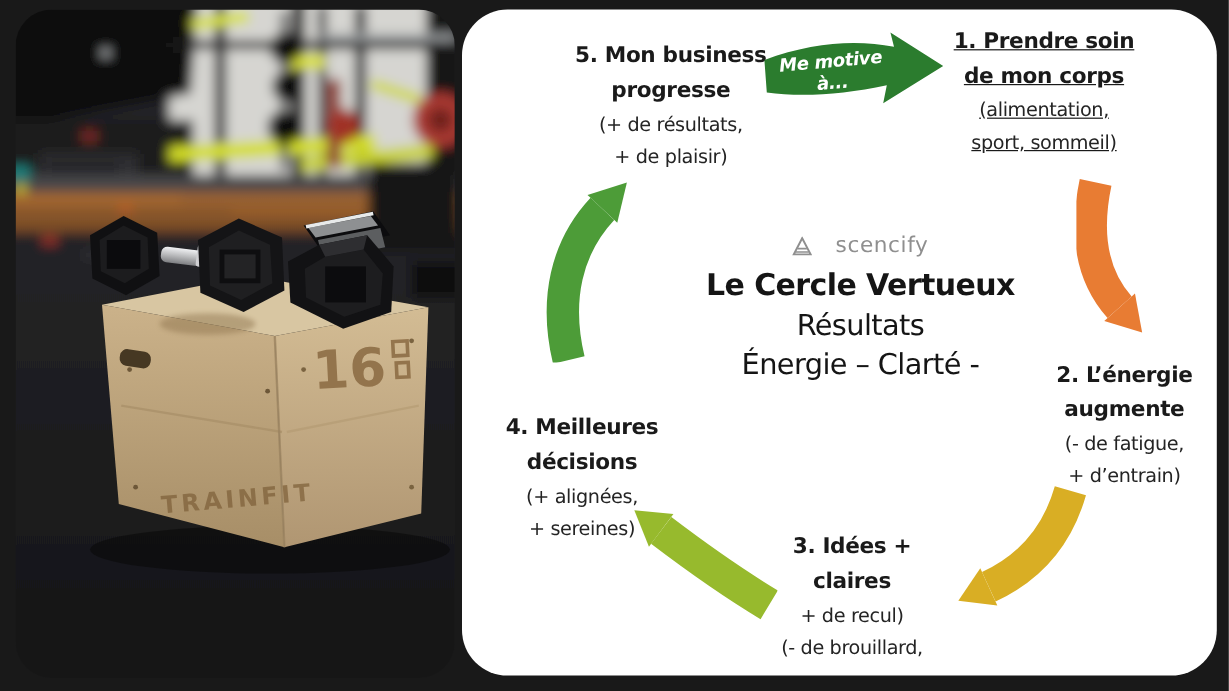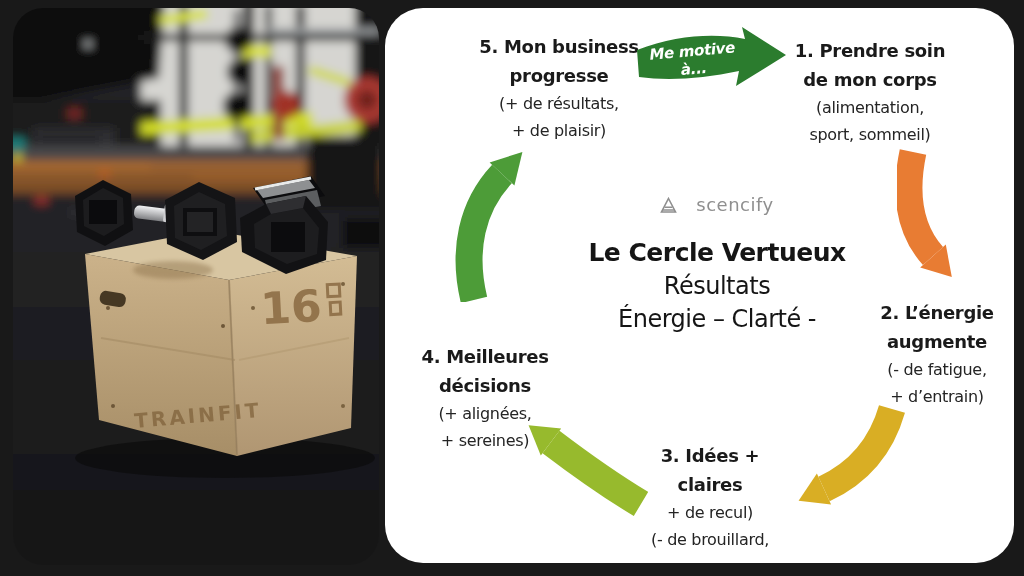--- a/index.html
+++ b/index.html
@@ -28,21 +28,21 @@
   .nt{font-size:18px;font-weight:700;line-height:29px;}
   .ns{font-size:16px;font-weight:400;line-height:27px;color:#242424;}
   .center-block{
     position:absolute;left:332px;top:186px;width:320px;
     transform:translateX(-50%);text-align:center;color:#151515;
   }
   .logo-row{
     display:flex;align-items:center;justify-content:center;gap:19px;
     color:#8f8f8f;font-size:18px;letter-spacing:0.5px;line-height:22px;
   }
-  .title{font-size:25px;font-weight:700;line-height:34px;margin-top:20px;letter-spacing:-0.5px;}
+  .title{font-size:25px;font-weight:700;line-height:34px;margin-top:5px;letter-spacing:-0.5px;}
   .subtitle{font-size:24px;font-weight:400;line-height:33px;letter-spacing:-0.5px;}
   .arrow{position:absolute;}
   .ribbon{position:absolute;left:247px;top:18px;width:160px;height:64px;}
   .ribbon-label{
     position:absolute;left:6px;top:16px;width:110px;text-align:center;
     color:#ffffff;font-size:15px;font-style:italic;font-weight:600;
     transform:rotate(-5deg);letter-spacing:-0.3px;
   }
 </style>
 </head>
@@ -186,21 +186,21 @@
 
 <div class="panel">
 
   <div class="node" style="left:174px;top:24px;">
     <div class="nt">5. Mon business</div>
     <div class="nt">progresse</div>
     <div class="ns">(+ de résultats,</div>
     <div class="ns">+ de plaisir)</div>
   </div>
 
-  <div class="node" style="left:485px;top:28px;">
+  <div class="node" style="left:485px;top:12px;text-decoration:underline;">
     <div class="nt">1. Prendre soin</div>
     <div class="nt">de mon corps</div>
     <div class="ns">(alimentation,</div>
     <div class="ns">sport, sommeil)</div>
   </div>
 
   <div class="node" style="left:552px;top:290px;">
     <div class="nt">2. L’énergie</div>
     <div class="nt">augmente</div>
     <div class="ns">(- de fatigue,</div>

